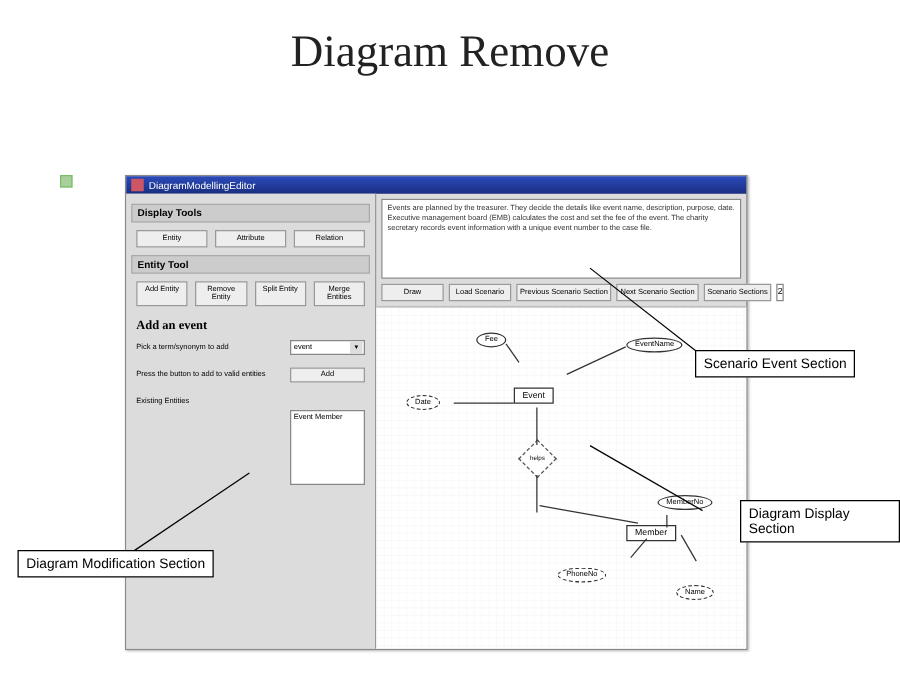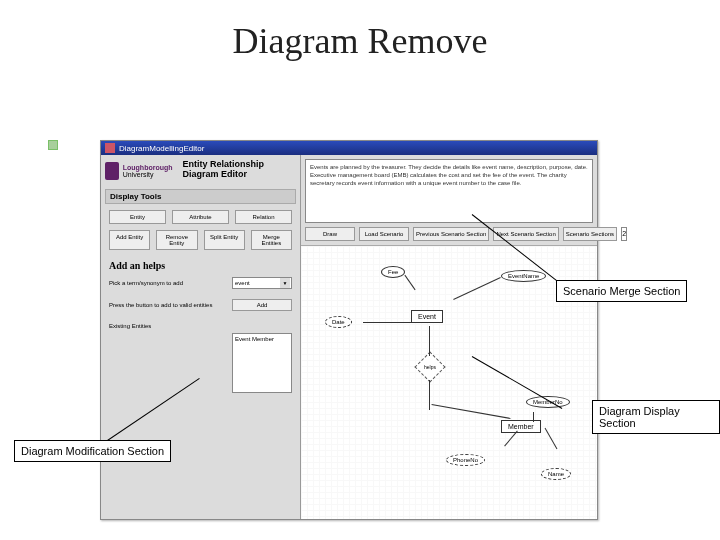--- a/index.html
+++ b/index.html
@@ -141,44 +141,37 @@
 <div class="bullet"></div>
 
 <div class="app">
   <div class="titlebar">
     <span class="ti-icon"></span>
     <span>DiagramModellingEditor</span>
   </div>
   <div class="app-body">
 
     <div class="left-pane">
-      <div class="logo-row">
-        <span class="logo-sq"></span>
-        <span class="logo-text">
-          <span class="lb">Loughborough</span><br>
-          <span>University</span>
-        </span>
-        <span class="app-title" style="margin-left:6px">Entity Relationship Diagram Editor</span>
-      </div>
 
       <div class="panel-head">Display Tools</div>
       <div class="btn-row">
         <div class="btn">Entity</div>
         <div class="btn">Attribute</div>
         <div class="btn">Relation</div>
       </div>
 
+      <div class="panel-head">Entity Tool</div>
       <div class="btn-row">
         <div class="btn">Add Entity</div>
         <div class="btn">Remove Entity</div>
         <div class="btn">Split Entity</div>
         <div class="btn">Merge Entities</div>
       </div>
 
-      <div class="subhead">Add an helps</div>
+      <div class="subhead">Add an event</div>
 
       <div class="field-row">
         <span class="lbl">Pick a term/synonym to add</span>
         <span class="select">event</span>
       </div>
 
       <div class="field-row" style="margin-top:6px">
         <span class="lbl">Press the button to add to valid entities</span>
         <span class="small-btn">Add</span>
       </div>
@@ -227,20 +220,20 @@
         <div class="attr dash" style="left:240px; top:222px;">Name</div>
 
         <div class="line" style="left:232px; top:166px; width:1px; height:10px;"></div>
         <div class="line" style="left:200px; top:192px; width:20px; height:1px; transform:rotate(130deg);"></div>
         <div class="line" style="left:238px; top:192px; width:24px; height:1px; transform:rotate(60deg);"></div>
       </div>
     </div>
   </div>
 </div>
 
-<div class="callout" style="left:556px; top:280px;">Scenario Merge Section</div>
+<div class="callout" style="left:556px; top:280px;">Scenario Event Section</div>
 <div class="callout-line" style="left:472px; top:214px; width:120px; transform:rotate(38deg);"></div>
 
 <div class="callout" style="left:556px; top:400px;margin-left:36px;">Diagram Display Section</div>
 <div class="callout-line" style="left:472px; top:356px; width:104px; transform:rotate(30deg);"></div>
 
 <div class="callout" style="left:14px; top:440px;">Diagram Modification Section</div>
 <div class="callout-line" style="left:100px; top:445px; width:120px; transform:rotate(-34deg);"></div>
 
 </body></html>

